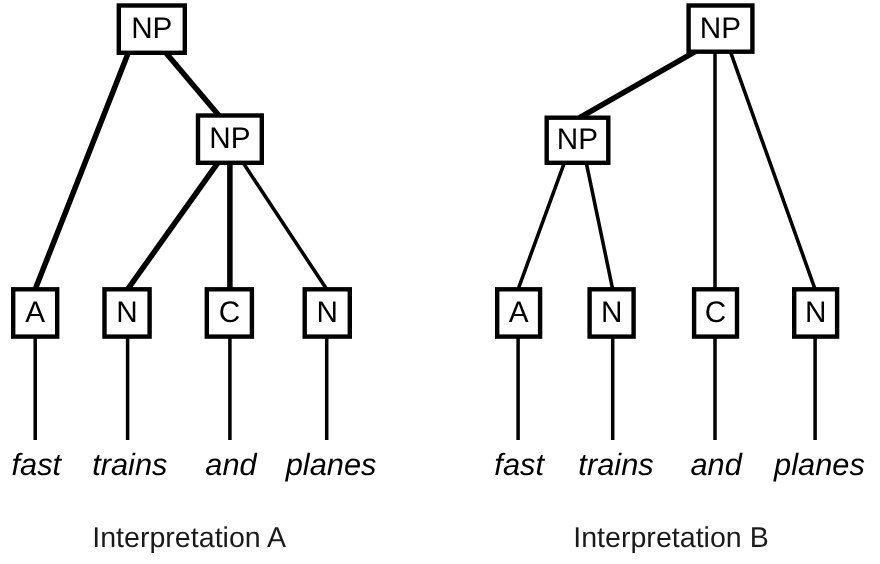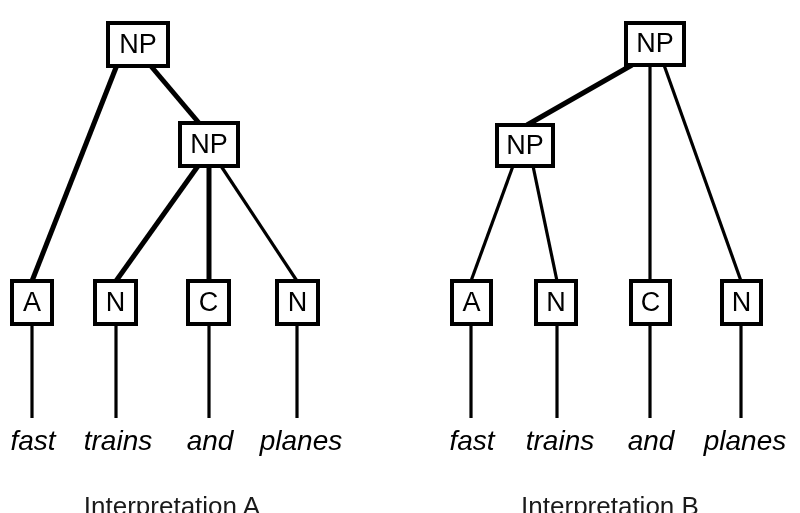--- a/index.html
+++ b/index.html
@@ -15,21 +15,20 @@
     overflow: hidden;
     font-family: "Liberation Sans", "DejaVu Sans", sans-serif;
     color: #000000;
   }
   #diagram-root {
     position: absolute;
     top: 0;
     left: 0;
     width: 800px;
     height: 400px;
-    margin-top: 18px;
   }
   svg#tree-canvas {
     display: block;
     width: 800px;
     height: 513px;
   }
   .node-box rect {
     fill: #ffffff;
     stroke: #000000;
     stroke-width: 4;

